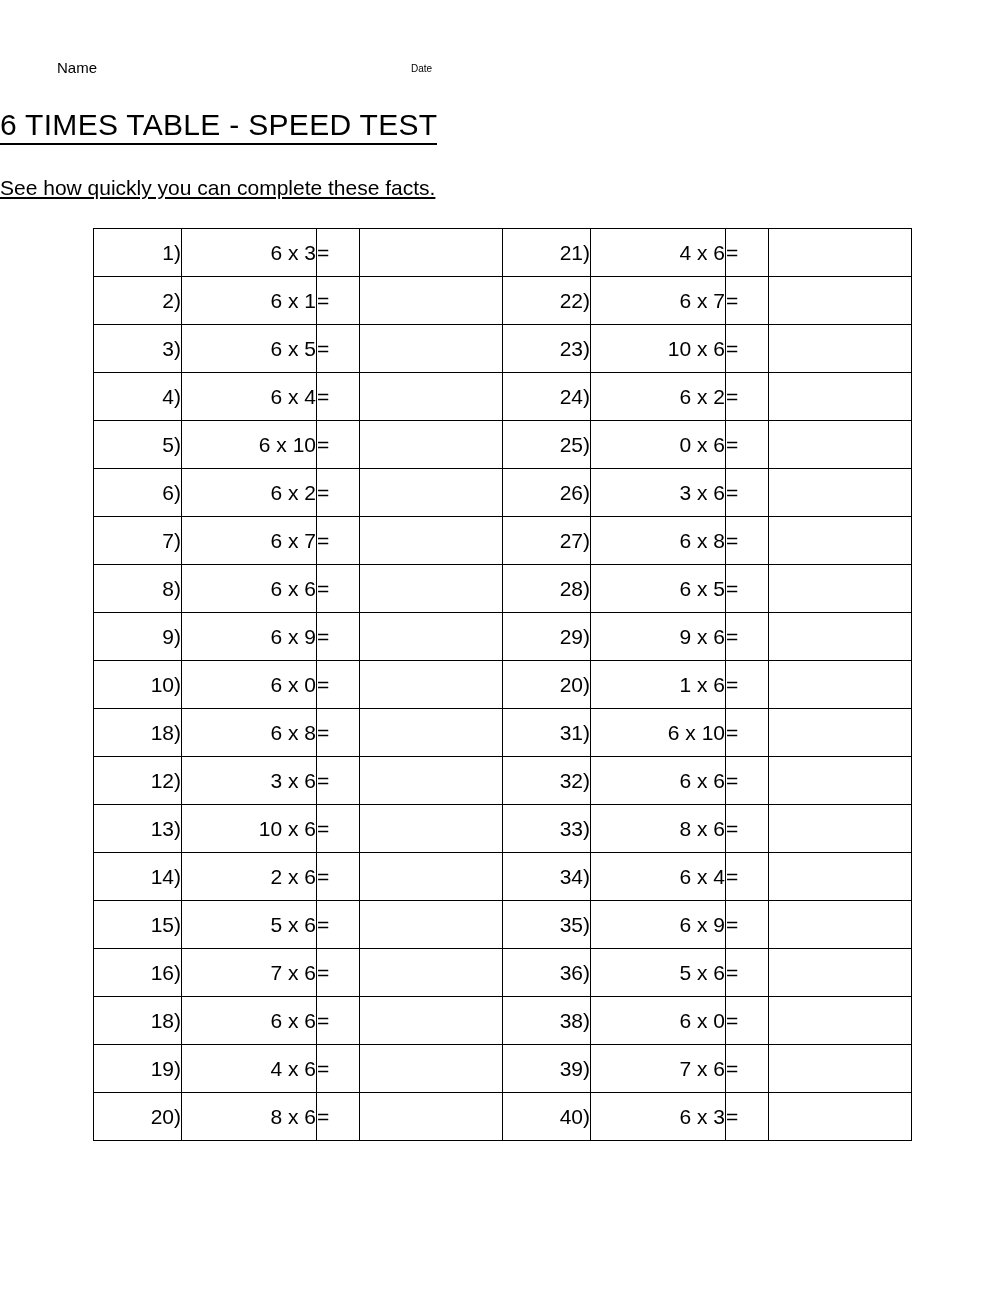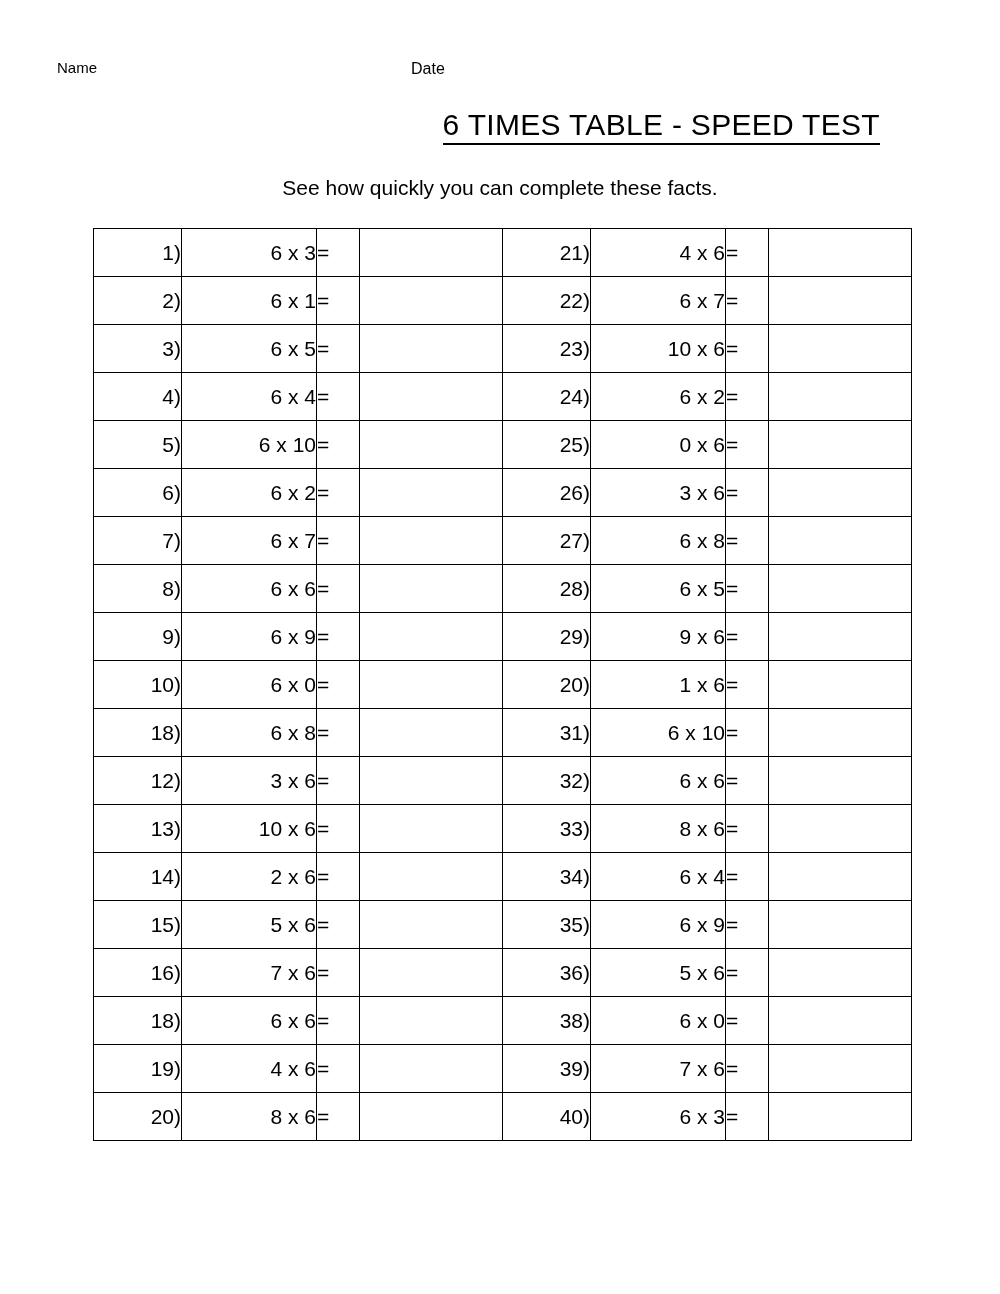--- a/index.html
+++ b/index.html
@@ -33,43 +33,43 @@
     position: absolute;
     left: 57px;
     top: 0;
     font-size: 15px;
     line-height: 20px;
   }
   .meta-date {
     position: absolute;
     left: 411px;
     top: 1px;
-    font-size: 16px;
+    font-size: 10px;
     line-height: 20px;
   }
   .title {
     position: absolute;
     top: 108px;
     left: 0;
     width: 880px;
-    text-align: right;
+    text-align: left;
     font-size: 30px;
     letter-spacing: 0.3px;
   }
   .title span {
     border-bottom: 2px solid #000;
     padding-bottom: 2px;
   }
   .subtitle {
     position: absolute;
     top: 176px;
     left: 0;
     width: 1000px;
-    text-align: center;
     font-size: 21px;
+    text-decoration: underline;
   }
   table.quiz {
     position: absolute;
     top: 228px;
     left: 93px;
     width: 814px;
     border-collapse: collapse;
     table-layout: fixed;
   }
   table.quiz td {

